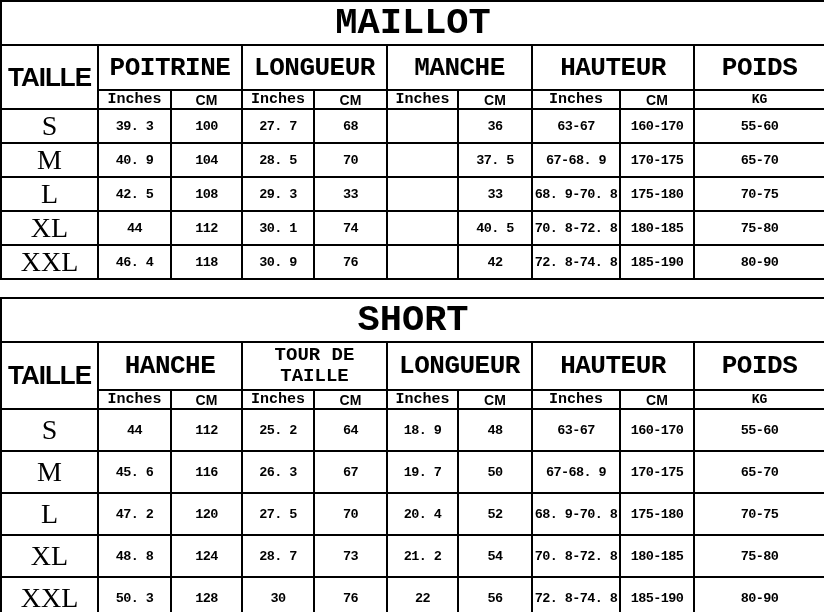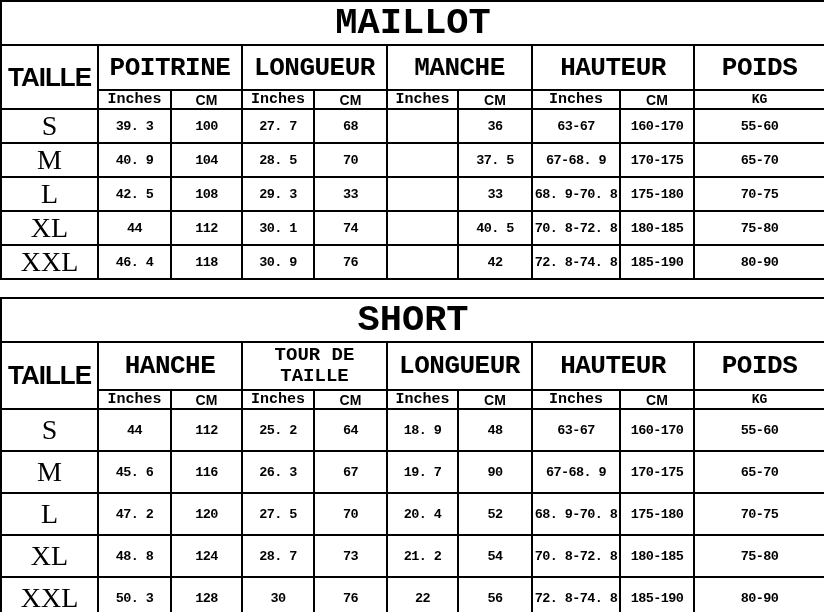--- a/index.html
+++ b/index.html
@@ -221,21 +221,21 @@
           <td class="val">160-170</td>
           <td class="val">55-60</td>
         </tr>
         <tr>
           <td class="size">M</td>
           <td class="val">45. 6</td>
           <td class="val">116</td>
           <td class="val">26. 3</td>
           <td class="val">67</td>
           <td class="val">19. 7</td>
-          <td class="val">90</td>
+          <td class="val">50</td>
           <td class="val">67-68. 9</td>
           <td class="val">170-175</td>
           <td class="val">65-70</td>
         </tr>
         <tr>
           <td class="size">L</td>
           <td class="val">47. 2</td>
           <td class="val">120</td>
           <td class="val">27. 5</td>
           <td class="val">70</td>

